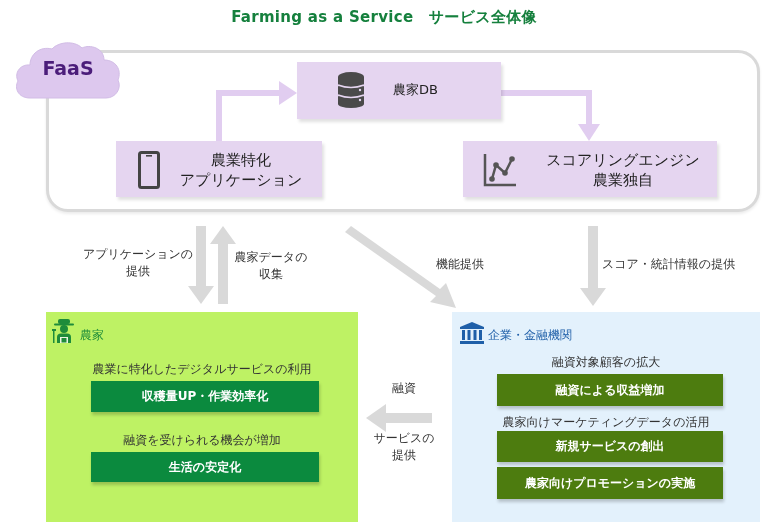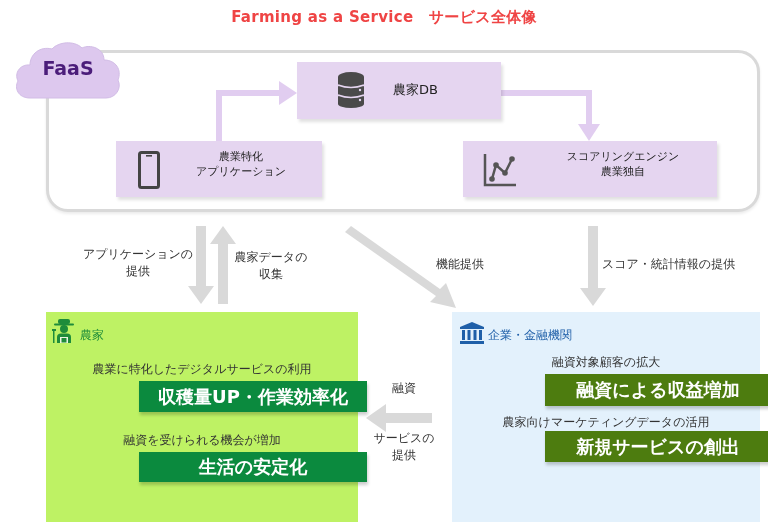--- a/index.html
+++ b/index.html
@@ -1,54 +1,54 @@
 <!DOCTYPE html>
 <html><head>
 <meta charset="utf-8">
 <style>
   * { box-sizing: border-box; margin: 0; padding: 0; }
   html, body { width: 768px; height: 522px; background: #ffffff; overflow: hidden; }
   body { position: relative; font-family: "DejaVu Sans", "Liberation Sans", sans-serif; color: #333; }
 
   .title { position: absolute; left: 0; top: 8px; width: 768px; text-align: center;
-    font-size: 15px; font-weight: bold; color: #ef4444; letter-spacing: 0.3px; }
+    font-size: 15px; font-weight: bold; color: #15803d; letter-spacing: 0.3px; }
 
   .faas-frame { position: absolute; left: 46px; top: 50px; width: 714px; height: 162px;
     border: 3px solid #d9d9d9; border-radius: 22px; background: #fff;
     box-shadow: 0 2px 3px rgba(0,0,0,0.08); }
 
   .cloud { position: absolute; left: 12px; top: 40px; width: 112px; height: 62px; }
   .cloud svg { position: absolute; left: 0; top: 0; }
   .cloud-label { position: absolute; left: 0; top: 17px; width: 112px; text-align: center;
     font-size: 19px; font-weight: bold; color: #4b1d7a; font-family: "DejaVu Sans", sans-serif; }
 
   .pbox { position: absolute; background: #e5d5f0; box-shadow: 2px 3px 3px rgba(0,0,0,0.12);
     display: flex; align-items: center; }
-  .pbox .ptext { font-size: 11px; color: #222; text-align: center; line-height: 1.35; }
+  .pbox .ptext { font-size: 15px; color: #222; text-align: center; line-height: 1.35; }
 
   .db-box { left: 297px; top: 62px; width: 204px; height: 57px; }
   .app-box { left: 116px; top: 141px; width: 206px; height: 56px; }
   .score-box { left: 463px; top: 141px; width: 254px; height: 56px; }
 
   .connector { position: absolute; }
 
   .label { position: absolute; font-size: 12px; color: #333; text-align: center; line-height: 1.45; }
 
   .panel-green { position: absolute; left: 46px; top: 312px; width: 312px; height: 210px; background: #bef264; }
   .panel-blue { position: absolute; left: 452px; top: 312px; width: 308px; height: 210px; background: #e3f1fc; padding-left: 28px; }
 
   .panel-head { position: absolute; display: flex; align-items: flex-end; gap: 4px; }
   .panel-head .ptitle { font-size: 12px; }
   .green-title { color: #1e8c3a; }
   .blue-title { color: #1f5fa8; }
 
   .sub { position: absolute; font-size: 12px; color: #333; text-align: center; }
-  .btn { position: absolute; border-radius: 0; color: #fff; font-weight: bold; font-size: 18px;
+  .btn { position: absolute; border-radius: 0; color: #fff; font-weight: bold; font-size: 12px;
     display: flex; align-items: center; justify-content: center;
-    box-shadow: 1px 3px 3px rgba(0,0,0,0.2); margin-left: 48px; }
+    box-shadow: 1px 3px 3px rgba(0,0,0,0.2); }
   .btn-green { background: #0b8a3e; }
   .btn-blue { background: #4d7c0f; }
 </style>
 </head>
 <body>
 
 <div class="title">Farming as a Service　サービス全体像</div>
 
 <div class="faas-frame"></div>
 
@@ -180,13 +180,14 @@
       <rect x="0" y="19" width="24" height="3" fill="#1f5fa8"></rect>
     </svg>
     <span class="ptitle blue-title">企業・金融機関</span>
   </div>
 
   <div class="sub" style="left:0;top:42px;width:308px">融資対象顧客の拡大</div>
   <div class="btn btn-blue" style="left:45px;top:62px;width:226px;height:32px">融資による収益増加</div>
 
   <div class="sub" style="left:0;top:102px;width:308px">農家向けマーケティングデータの活用</div>
   <div class="btn btn-blue" style="left:45px;top:119px;width:226px;height:31px">新規サービスの創出</div>
+  <div class="btn btn-blue" style="left:45px;top:155px;width:226px;height:32px">農家向けプロモーションの実施</div>
 </div>
 
 </body></html>

